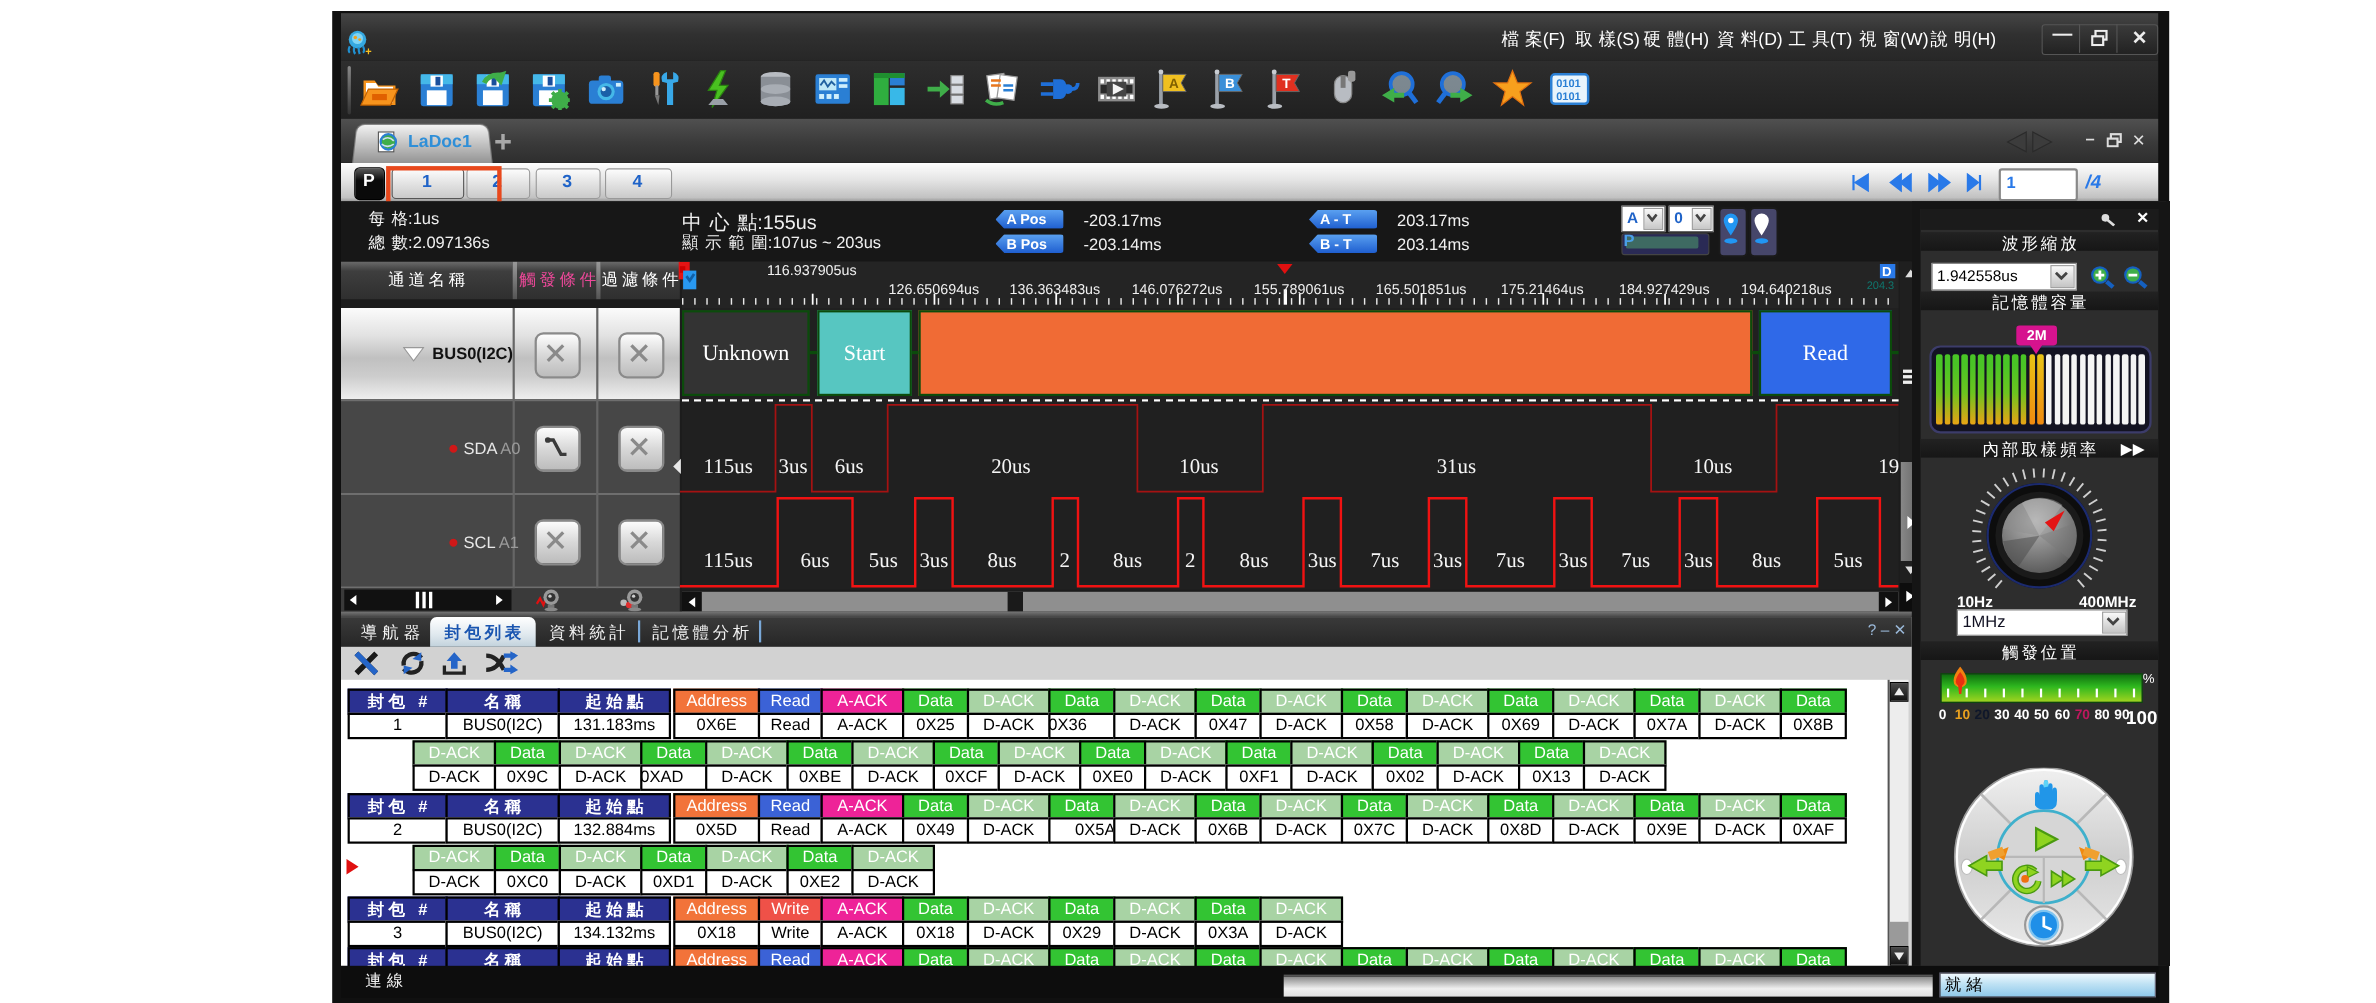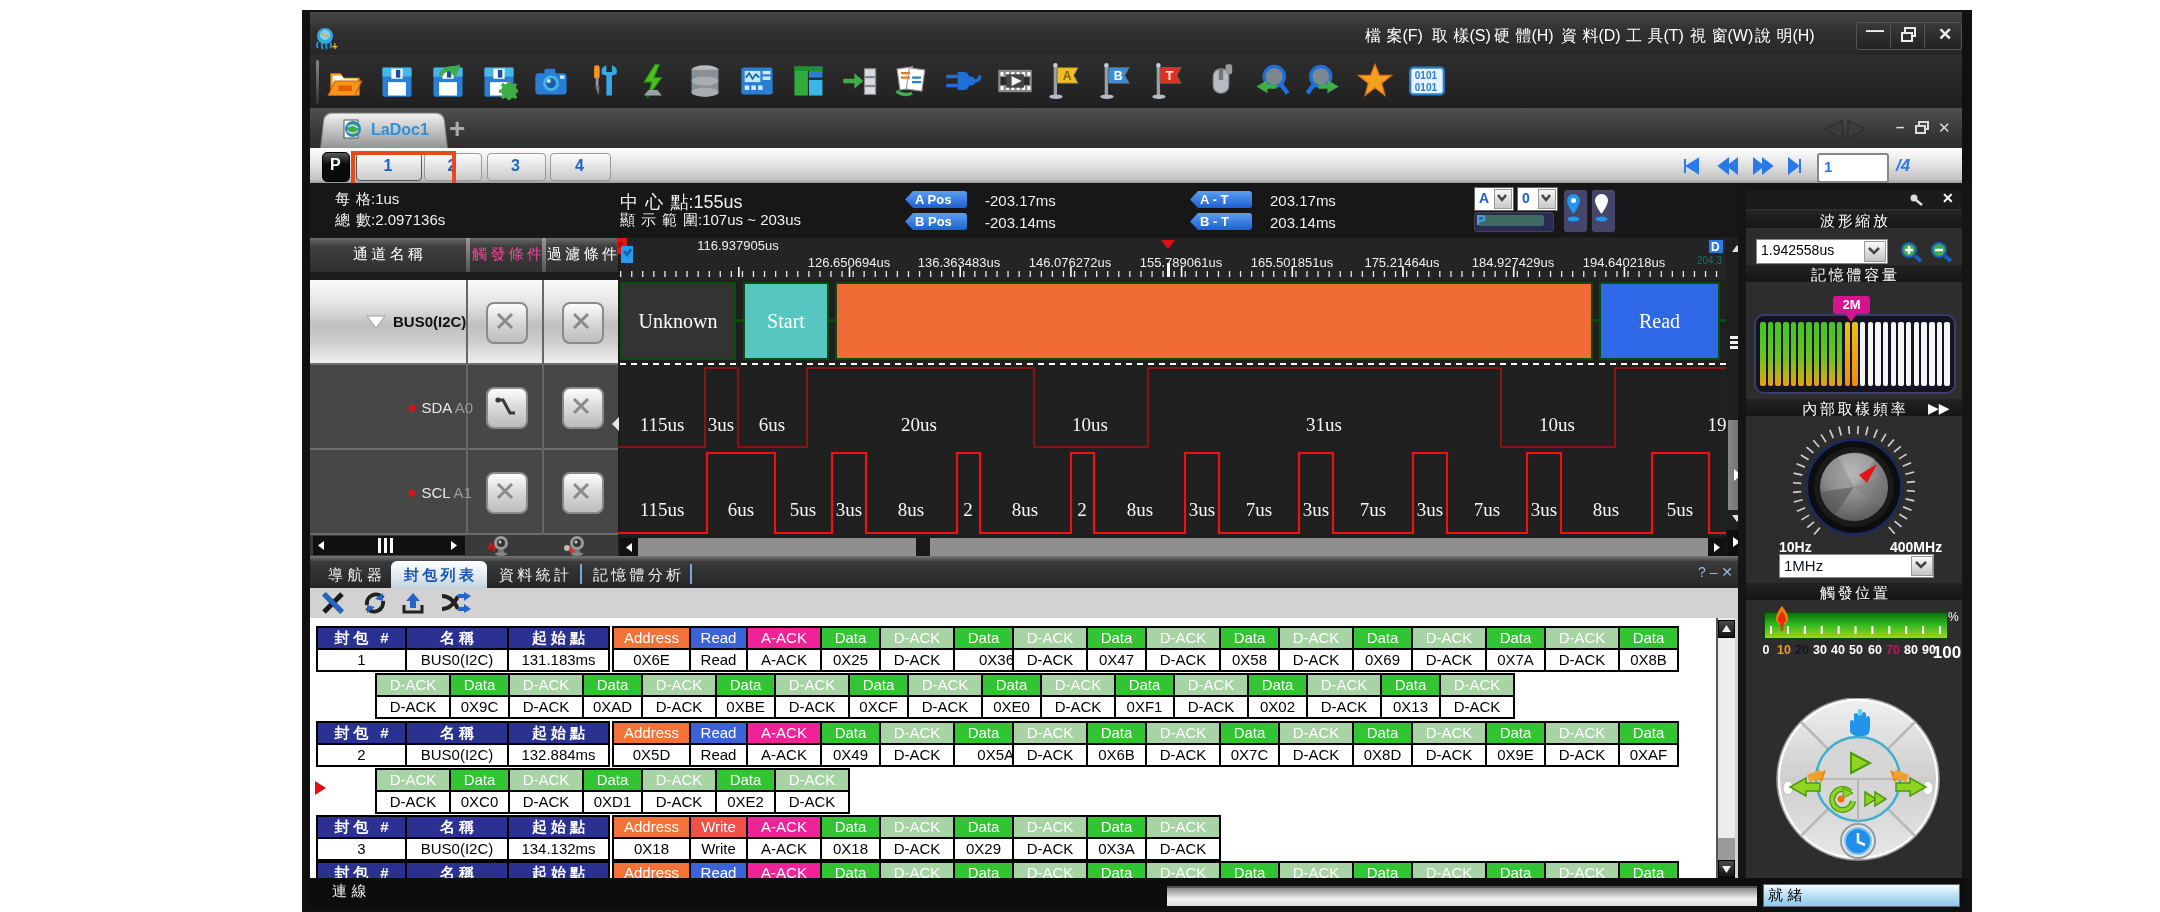--- a/index.html
+++ b/index.html
@@ -668,21 +668,21 @@
 <div class="t" style="left:612px;top:651px;width:79px;text-align:center;font-size:15px;font-weight:normal;color:#000">0X6E</div>
 <div class="a" style="left:689px;top:648px;width:59px;height:24px;border:2px solid #000;box-sizing:border-box;background:#fff"></div>
 <div class="t" style="left:689px;top:651px;width:59px;text-align:center;font-size:15px;font-weight:normal;color:#000">Read</div>
 <div class="a" style="left:746px;top:648px;width:76px;height:24px;border:2px solid #000;box-sizing:border-box;background:#fff"></div>
 <div class="t" style="left:746px;top:651px;width:76px;text-align:center;font-size:15px;font-weight:normal;color:#000">A-ACK</div>
 <div class="a" style="left:820px;top:648px;width:61px;height:24px;border:2px solid #000;box-sizing:border-box;background:#fff"></div>
 <div class="t" style="left:820px;top:651px;width:61px;text-align:center;font-size:15px;font-weight:normal;color:#000">0X25</div>
 <div class="a" style="left:879px;top:648px;width:76px;height:24px;border:2px solid #000;box-sizing:border-box;background:#fff"></div>
 <div class="t" style="left:879px;top:651px;width:76px;text-align:center;font-size:15px;font-weight:normal;color:#000">D-ACK</div>
 <div class="a" style="left:953px;top:648px;width:61px;height:24px;border:2px solid #000;box-sizing:border-box;background:#fff"></div>
-<div class="t" style="left:953px;top:651px;width:61px;text-align:right;font-size:15px;font-weight:normal;color:#000">0X36</div>
+<div class="t" style="left:953px;top:651px;width:61px;text-align:left;font-size:15px;font-weight:normal;color:#000">0X36</div>
 <div class="a" style="left:1012px;top:648px;width:76px;height:24px;border:2px solid #000;box-sizing:border-box;background:#fff"></div>
 <div class="t" style="left:1012px;top:651px;width:76px;text-align:center;font-size:15px;font-weight:normal;color:#000">D-ACK</div>
 <div class="a" style="left:1086px;top:648px;width:61px;height:24px;border:2px solid #000;box-sizing:border-box;background:#fff"></div>
 <div class="t" style="left:1086px;top:651px;width:61px;text-align:center;font-size:15px;font-weight:normal;color:#000">0X47</div>
 <div class="a" style="left:1145px;top:648px;width:76px;height:24px;border:2px solid #000;box-sizing:border-box;background:#fff"></div>
 <div class="t" style="left:1145px;top:651px;width:76px;text-align:center;font-size:15px;font-weight:normal;color:#000">D-ACK</div>
 <div class="a" style="left:1219px;top:648px;width:61px;height:24px;border:2px solid #000;box-sizing:border-box;background:#fff"></div>
 <div class="t" style="left:1219px;top:651px;width:61px;text-align:center;font-size:15px;font-weight:normal;color:#000">0X58</div>
 <div class="a" style="left:1278px;top:648px;width:76px;height:24px;border:2px solid #000;box-sizing:border-box;background:#fff"></div>
 <div class="t" style="left:1278px;top:651px;width:76px;text-align:center;font-size:15px;font-weight:normal;color:#000">D-ACK</div>
@@ -730,21 +730,21 @@
 <div class="t" style="left:1380px;top:676px;width:61px;text-align:center;font-size:15px;font-weight:normal;color:#fff">Data</div>
 <div class="a" style="left:1439px;top:673px;width:76px;height:24px;border:2px solid #000;box-sizing:border-box;background:#a8d3a4"></div>
 <div class="t" style="left:1439px;top:676px;width:76px;text-align:center;font-size:15px;font-weight:normal;color:#fff">D-ACK</div>
 <div class="a" style="left:375px;top:695px;width:76px;height:24px;border:2px solid #000;box-sizing:border-box;background:#fff"></div>
 <div class="t" style="left:375px;top:698px;width:76px;text-align:center;font-size:15px;font-weight:normal;color:#000">D-ACK</div>
 <div class="a" style="left:449px;top:695px;width:61px;height:24px;border:2px solid #000;box-sizing:border-box;background:#fff"></div>
 <div class="t" style="left:449px;top:698px;width:61px;text-align:center;font-size:15px;font-weight:normal;color:#000">0X9C</div>
 <div class="a" style="left:508px;top:695px;width:76px;height:24px;border:2px solid #000;box-sizing:border-box;background:#fff"></div>
 <div class="t" style="left:508px;top:698px;width:76px;text-align:center;font-size:15px;font-weight:normal;color:#000">D-ACK</div>
 <div class="a" style="left:582px;top:695px;width:61px;height:24px;border:2px solid #000;box-sizing:border-box;background:#fff"></div>
-<div class="t" style="left:582px;top:698px;width:61px;text-align:center;font-size:15px;font-weight:normal;color:#000">0XAD</div>
+<div class="t" style="left:582px;top:698px;width:61px;text-align:left;font-size:15px;font-weight:normal;color:#000">0XAD</div>
 <div class="a" style="left:641px;top:695px;width:76px;height:24px;border:2px solid #000;box-sizing:border-box;background:#fff"></div>
 <div class="t" style="left:641px;top:698px;width:76px;text-align:center;font-size:15px;font-weight:normal;color:#000">D-ACK</div>
 <div class="a" style="left:715px;top:695px;width:61px;height:24px;border:2px solid #000;box-sizing:border-box;background:#fff"></div>
 <div class="t" style="left:715px;top:698px;width:61px;text-align:center;font-size:15px;font-weight:normal;color:#000">0XBE</div>
 <div class="a" style="left:774px;top:695px;width:76px;height:24px;border:2px solid #000;box-sizing:border-box;background:#fff"></div>
 <div class="t" style="left:774px;top:698px;width:76px;text-align:center;font-size:15px;font-weight:normal;color:#000">D-ACK</div>
 <div class="a" style="left:848px;top:695px;width:61px;height:24px;border:2px solid #000;box-sizing:border-box;background:#fff"></div>
 <div class="t" style="left:848px;top:698px;width:61px;text-align:center;font-size:15px;font-weight:normal;color:#000">0XCF</div>
 <div class="a" style="left:907px;top:695px;width:76px;height:24px;border:2px solid #000;box-sizing:border-box;background:#fff"></div>
 <div class="t" style="left:907px;top:698px;width:76px;text-align:center;font-size:15px;font-weight:normal;color:#000">D-ACK</div>

